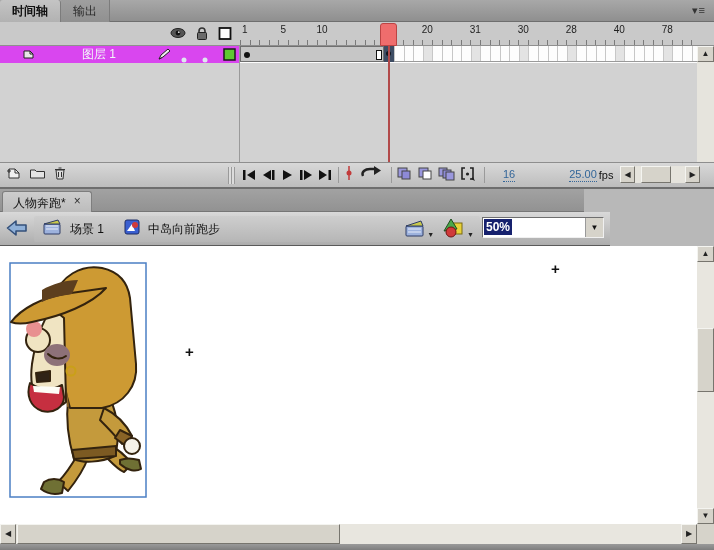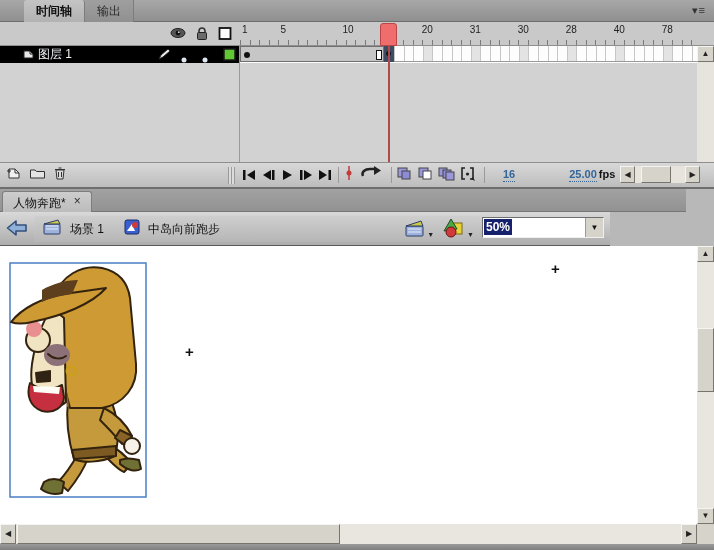--- a/index.html
+++ b/index.html
@@ -2,21 +2,21 @@
 <html><head>
 <meta charset="utf-8">
 <style>
   * { margin:0; padding:0; box-sizing:border-box; }
   html,body { width:714px; height:550px; overflow:hidden; background:#8a8a8a;
               font-family:"Liberation Sans","DejaVu Sans",sans-serif; }
   .app { position:relative; width:714px; height:550px; background:#b8b8b8; overflow:hidden; }
 
   
   .panel-tabbar { position:absolute; left:0; top:0; width:714px; height:22px;
-    background:linear-gradient(#a8a8a8,#8f8f8f); border-bottom:1px solid #6e6e6e; display:flex;padding-left:24px; }
+    background:linear-gradient(#a8a8a8,#8f8f8f); border-bottom:1px solid #6e6e6e; display:flex; }
   .ptab { padding:3px 12px 0 12px; font-size:12px; color:#2a2a2a; height:22px;
     border-right:1px solid #7c7c7c; background:linear-gradient(#9f9f9f,#909090); cursor:default; }
   .ptab.active { background:linear-gradient(#c4c4c4,#b2b2b2); color:#111; font-weight:bold;
     border-top-left-radius:3px; border-top-right-radius:3px; border-right:1px solid #7c7c7c; }
   .panel-menu { position:absolute; right:8px; top:4px; font-size:11px; color:#333; letter-spacing:1px; }
 
   
   .timeline { position:absolute; left:0; top:22px; width:714px; height:165px; background:#d2d2d2; }
   .tl-header { position:absolute; left:0; top:0; width:714px; height:24px; background:#c9c9c9;
     border-bottom:1px solid #8f8f8f; }
@@ -61,30 +61,30 @@
     background:linear-gradient(#d8d8d8,#bdbdbd); border-top:1px solid #8e8e8e; display:flex; align-items:center; }
   .tlc-left { display:flex; gap:7px; margin-left:6px; width:222px; }
   .splitter { width:7px; height:17px; margin-right:4px;
     background:repeating-linear-gradient(90deg,#9a9a9a 0 1px,#dcdcdc 1px 3px); }
   .pbtn { width:19px; height:18px; display:flex; align-items:center; justify-content:center; }
   .pbtn svg { display:block; }
   .csep { width:1px; height:16px; background:#9a9a9a; margin:0 4px; }
   .onion { display:flex; gap:5px; align-items:center; }
   .editnum { font-size:11px; color:#336699; border-bottom:1px dotted #336699; padding-bottom:1px; }
   .unit { font-size:11px; color:#111; margin-left:2px; }
-  .statgrp { display:flex; align-items:flex-start; margin-left:14px;font-weight:bold; }
+  .statgrp { display:flex; align-items:center; margin-left:14px; }
   .tl-hscroll { position:absolute; right:14px; top:3px; width:80px; height:17px; background:#e6e4dd; display:flex; }
   .tl-hscroll .sb-btn { width:15px; height:17px; line-height:15px; }
   .tl-hscroll .thumb { width:30px; height:17px; background:#d6d3ca; border:1px solid;
     border-color:#f4f4f0 #77756e #77756e #f4f4f0; margin-left:6px; }
 
   .big-divider { position:absolute; left:0; top:187px; width:714px; height:2px; background:#6e6e6e; }
 
   
-  .doc-tabbar { position:absolute; left:0; top:189px; width:686px; height:23px;
+  .doc-tabbar { position:absolute; left:0; top:189px; width:584px; height:23px;
     background:linear-gradient(#a2a2a2,#929292); border-bottom:1px solid #767676; }
   .doc-tab { position:absolute; left:2px; top:2px; height:21px; padding:3px 10px 0 10px;
     background:linear-gradient(#cdcdcd,#bcbcbc); border:1px solid #7e7e7e; border-bottom:none;
     border-radius:3px 3px 0 0; font-size:12px; color:#111; display:flex; gap:8px; }
   .doc-close { color:#333; font-size:12px; line-height:12px; }
 
   
   .edit-bar { position:absolute; left:0; top:212px; width:610px; height:34px;
     background:linear-gradient(#d9d9d9,#adadad); border-bottom:1px solid #5a5a5a; }
   .back-btn { position:absolute; left:6px; top:7px; }
@@ -149,32 +149,32 @@
             <svg width="14" height="15">
               <rect x="1.5" y="2" width="11" height="11" fill="#fff" stroke="#111" stroke-width="1.8"></rect>
             </svg>
           </span>
       </div>
       <div class="ruler" id="ruler">
         <div class="ruler-ticks"></div>
         <div class="playhead-rect" id="playhead-rect" style="left: 140px; background: rgb(239, 109, 109);"></div>
       <span class="ruler-num" style="left: 4.8px;">1</span>
           <span class="ruler-num" style="left: 43.2px;">5</span>
-          <span class="ruler-num" style="left: 108px;">10</span>
+          <span class="ruler-num" style="left: 82px;">10</span>
           <span class="ruler-num" style="left: 147px; margin-top: 39px;">15</span>
           <span class="ruler-num" style="left: 187.2px;">20</span>
           <span class="ruler-num" style="left: 235.2px;">31</span>
           <span class="ruler-num" style="left: 283.2px;">30</span>
           <span class="ruler-num" style="left: 331.2px;">28</span>
           <span class="ruler-num" style="left: 379.2px;">40</span>
           <span class="ruler-num" style="left: 427.2px;">78</span>
         </div>
     </div>
 
-    <div class="layer-row-left" style="background: #000000;">
+    <div class="layer-row-left" style="background: #d946ef; padding-left: 44px;">
       <span class="layer-ctrl" style="left:22px"><svg width="13" height="12">
             <path d="M2 10 L2 3 L8 3 L11 6 L11 10 Z" fill="#e8e8e8" stroke="#222"></path>
             <path d="M8 3 L8 6 L11 6" fill="none" stroke="#222"></path>
           </svg></span>
       <span class="lname" style="margin-left:38px">图层 1</span>
       <span class="layer-ctrl" style="left:157px"><svg width="14" height="13">
             <path d="M2 11 L4 7 L11 1 L13 3 L6 9 Z" fill="#eee" stroke="#222"></path>
             <path d="M2 11 L4.5 10" stroke="#222"></path>
           </svg></span>
       <span class="layer-ctrl" style="left:181px;top:6px"><svg width="6" height="6">

